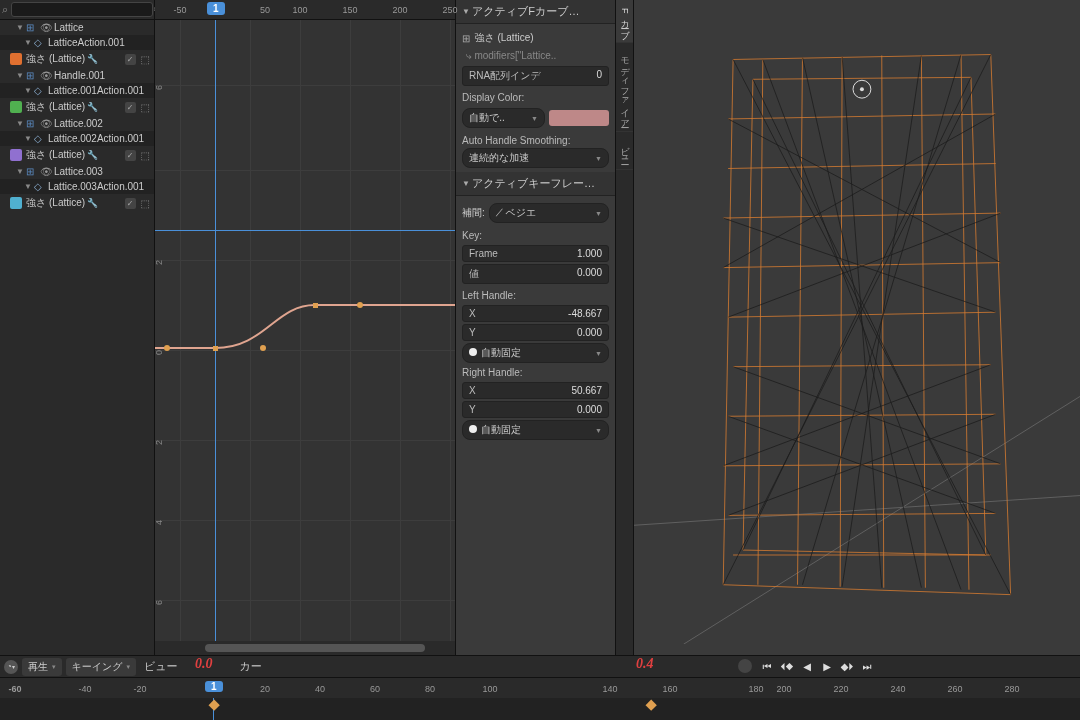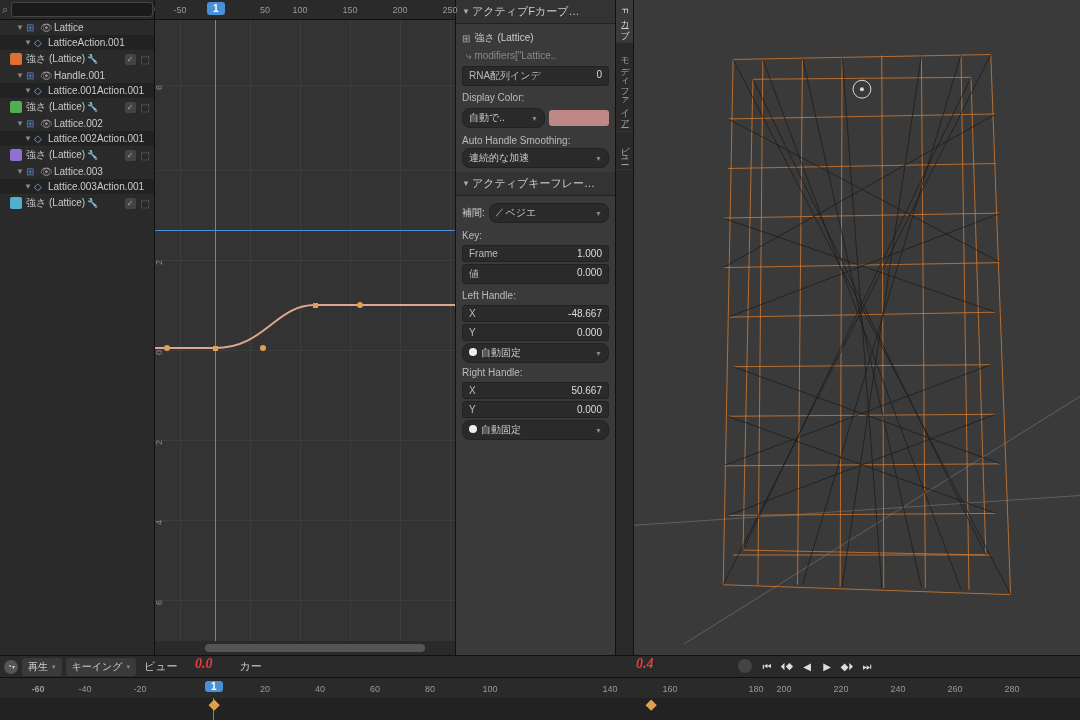--- a/index.html
+++ b/index.html
@@ -358,21 +358,21 @@
     <div class="play-btn">◀</div>
     <div class="play-btn">▶</div>
     <div class="play-btn">◆⏵</div>
     <div class="play-btn">⏭</div>
   </div>
 </div>
 
 <div class="timeline">
   <div class="tl-ruler" id="tlruler">
     <div class="tl-playhead-mark" style="left:205px">1</div>
-  <span class="tl-tick" style="left: 38px; font-weight: bold;">-60</span>
+  <span class="tl-tick" style="left: 15px; font-weight: bold;">-60</span>
       <span class="tl-tick" style="left: 85px;">-40</span>
       <span class="tl-tick" style="left: 140px;">-20</span>
       <span class="tl-tick" style="left: 265px;">20</span>
       <span class="tl-tick" style="left: 320px;">40</span>
       <span class="tl-tick" style="left: 375px;">60</span>
       <span class="tl-tick" style="left: 430px;">80</span>
       <span class="tl-tick" style="left: 490px;">100</span>
       <span class="tl-tick" style="left: 538px; margin-top: 45px;">120</span>
       <span class="tl-tick" style="left: 610px;">140</span>
       <span class="tl-tick" style="left: 670px;">160</span>

